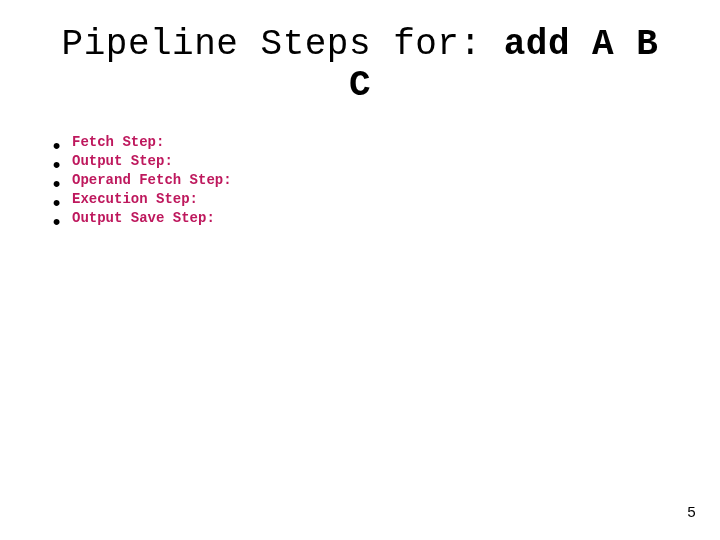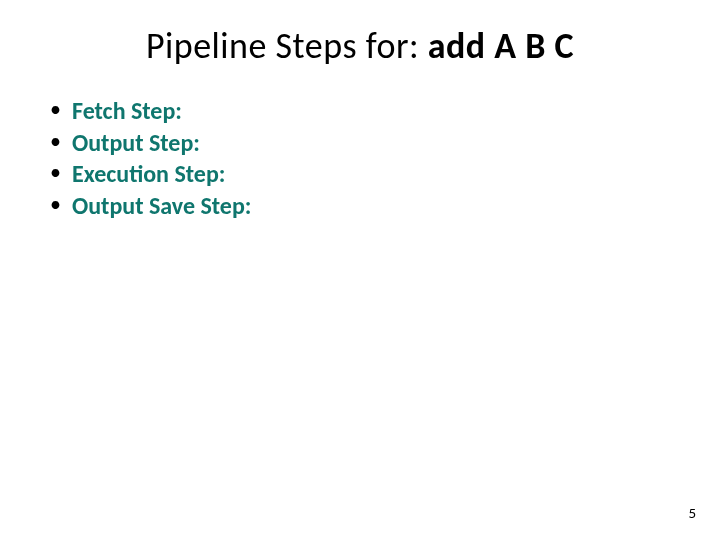--- a/index.html
+++ b/index.html
@@ -12,42 +12,43 @@
       height: 540px;
       background: #ffffff;
       font-family: Calibri, "Segoe UI", Arial, sans-serif;
       position: relative;
       overflow: hidden;
     }
     .slide {
       width: 100%;
       height: 100%;
       padding: 24px 40px 0 40px;
+      font-family: Liberation Mono, monospace;
     }
     .title {
       font-size: 36px;
       color: #000;
       text-align: center;
       margin-bottom: 28px;
       font-weight: 400;
       letter-spacing: 0.5px;
     }
     .title .bold {
       font-weight: 700;
     }
     .bullets {
       list-style: none;
       margin-left: 4px;
     }
     .bullets li {
       position: relative;
       padding-left: 28px;
-      font-size: 24px;
+      font-size: 14px;
       line-height: 1.28;
-      color: #0f766e;
+      color: #be185d;
       font-weight: 700;
       margin-bottom: 1px;
     }
     .bullets li::before {
       content: "•";
       position: absolute;
       left: 6px;
       top: 0;
       font-size: 22px;
       color: #000;
@@ -68,20 +69,21 @@
 <body>
 
 <div class="slide">
   <h1 class="title">
     <span>Pipeline Steps for: </span><span class="bold">add A B C</span>
   </h1>
 
   <ul class="bullets">
     <li>Fetch Step:</li>
     <li>Output Step:</li>
+    <li>Operand Fetch Step:</li>
     <li>Execution Step:</li>
     <li>Output Save Step:</li>
   </ul>
 
   <div class="spacer"></div>
 
 
   <div class="page-number">5</div>
 </div>
 

